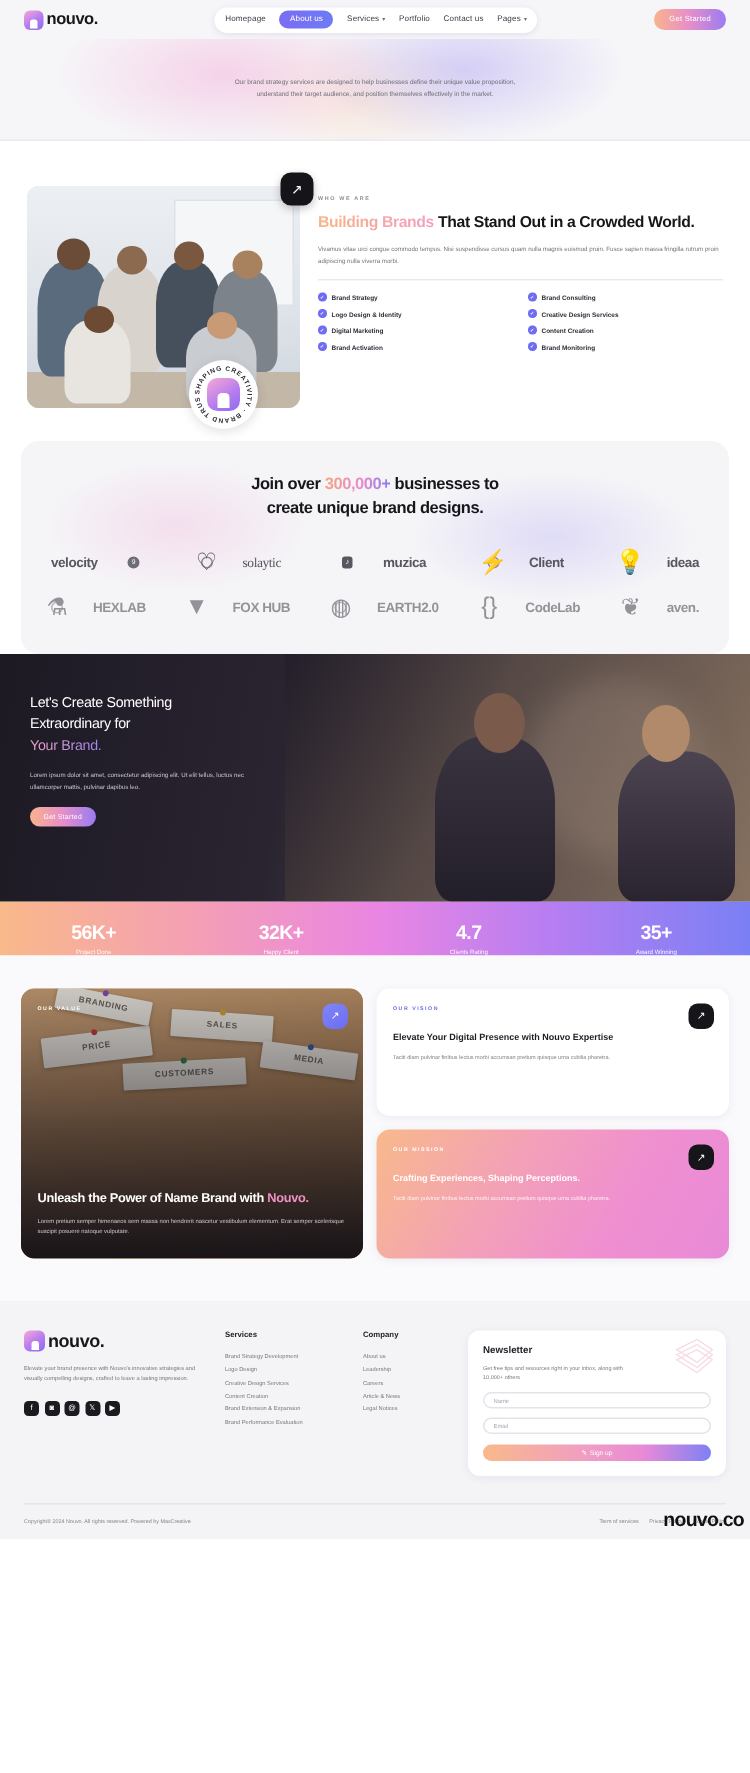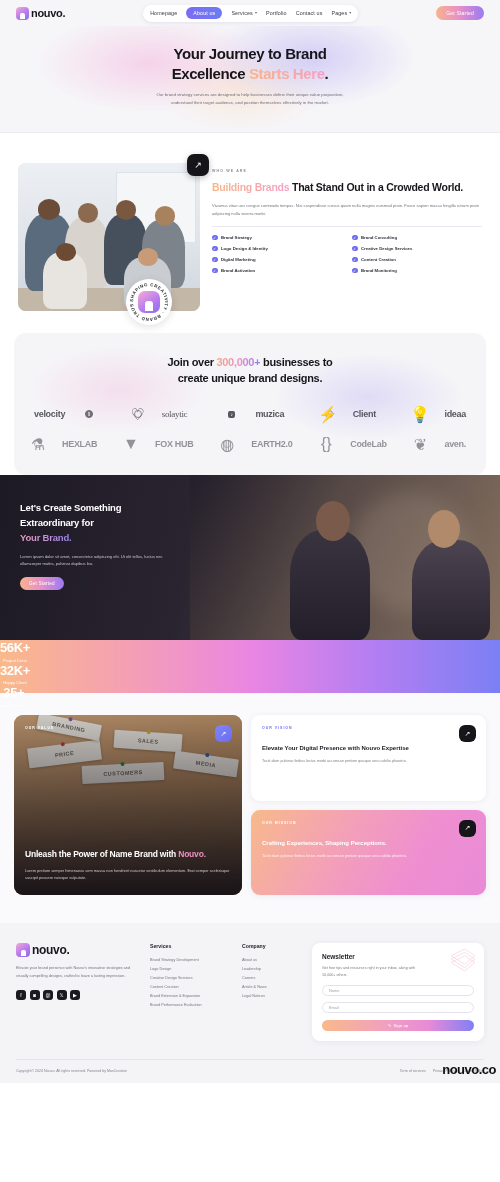--- a/index.html
+++ b/index.html
@@ -134,30 +134,29 @@
   
   .dark {
     position:relative; height:165px; overflow:hidden;
     background:linear-gradient(100deg,#1d1a24 0%,#2a2431 38%,#4a3f46 62%,#6d5c53 100%);
   }
   .dark .win { position:absolute; right:0; top:0; width:62%; height:100%;
     background:linear-gradient(120deg, rgba(35,30,42,.9) 0%, rgba(92,78,70,.65) 40%, rgba(160,135,110,.5) 100%); }
   .dark .blur1 { position:absolute; right:6%; top:10%; width:120px; height:120px; border-radius:50%; background:rgba(190,170,150,.22); filter:blur(10px); }
   .dark .fig { position:absolute; border-radius:40% 40% 14% 14%; }
   .dark-inner { position:relative; z-index:3; padding:26px 0 0 20px; width:210px; }
-  .dark-inner h2 { font-size:9.5px; line-height:1.55; font-weight:700; color:#fff; letter-spacing:-.2px; }
+  .dark-inner h2 { font-size:9.5px; line-height:1.55; font-weight:400; color:#fff; letter-spacing:-.2px; }
   .dark-inner h2 .yb { background:linear-gradient(90deg,#f2a0c5,#9b86f3); -webkit-background-clip:text; background-clip:text; color:transparent; }
   .dark-inner p { font-size:4.1px; line-height:1.95; color:#c9c4cf; margin-top:7px; width:160px; }
   .btn-cta.sm { margin-top:9px; padding:4px 9px; font-size:4.6px; display:inline-block; }
 
   
   .stats {
-    display:flex; height:53px; align-items:flex-start;
+    display:flex; height:36px; align-items:flex-end;
     background:linear-gradient(90deg,#f9b98a 0%,#f49fb4 26%,#ea86e2 50%,#b57ef2 74%,#7a80f4 100%);
-    flex-direction:column;
   }
   .stat { flex:1; text-align:center; color:#fff; }
   .stat .v { font-size:13px; font-weight:700; letter-spacing:-.4px; }
   .stat .l { font-size:4.1px; margin-top:2.5px; opacity:.92; }
 
   
   .values {
     padding:22px 14px 28px; display:flex; gap:9px;
     background:
       radial-gradient(ellipse 120px 60px at 18% 30%, rgba(238,206,232,.35), transparent 70%),
@@ -264,24 +263,20 @@
         </span>
       <span class="nav-link">
           <span>Pages</span>
           <span class="caret">▾</span>
         </span>
     </div>
     <button class="btn-cta">Get Started</button>
   </div>
 
   <section class="hero">
-    <h1>
-      <span>Your Journey to Brand</span><br>
-      <span>Excellence </span><span class="g-orange">Starts Here</span><span>.</span>
-    </h1>
     <p>Our brand strategy services are designed to help businesses define their unique value proposition, understand their target audience, and position themselves effectively in the market.</p>
   </section>
 
   <section class="about">
     <div class="about-visual">
       <div class="photo">
         <div class="wall"></div>
         <div class="board"></div>
         <div class="desk"></div>
         <div class="ppl" style="left:4%;bottom:14%;width:26%;height:52%;background:#5a6b7d;"></div>
@@ -424,20 +419,24 @@
   </section>
 
   <section class="stats">
     <div class="stat">
       <div class="v">56K+</div>
       <div class="l">Project Done</div>
     </div>
     <div class="stat">
       <div class="v">32K+</div>
       <div class="l">Happy Client</div>
+    </div>
+    <div class="stat">
+      <div class="v">4.7</div>
+      <div class="l">Clients Rating</div>
     </div>
     <div class="stat">
       <div class="v">35+</div>
       <div class="l">Award Winning</div>
     </div>
   </section>
 
   <section class="values">
     <div class="card card-big">
       <div class="bg"></div>

